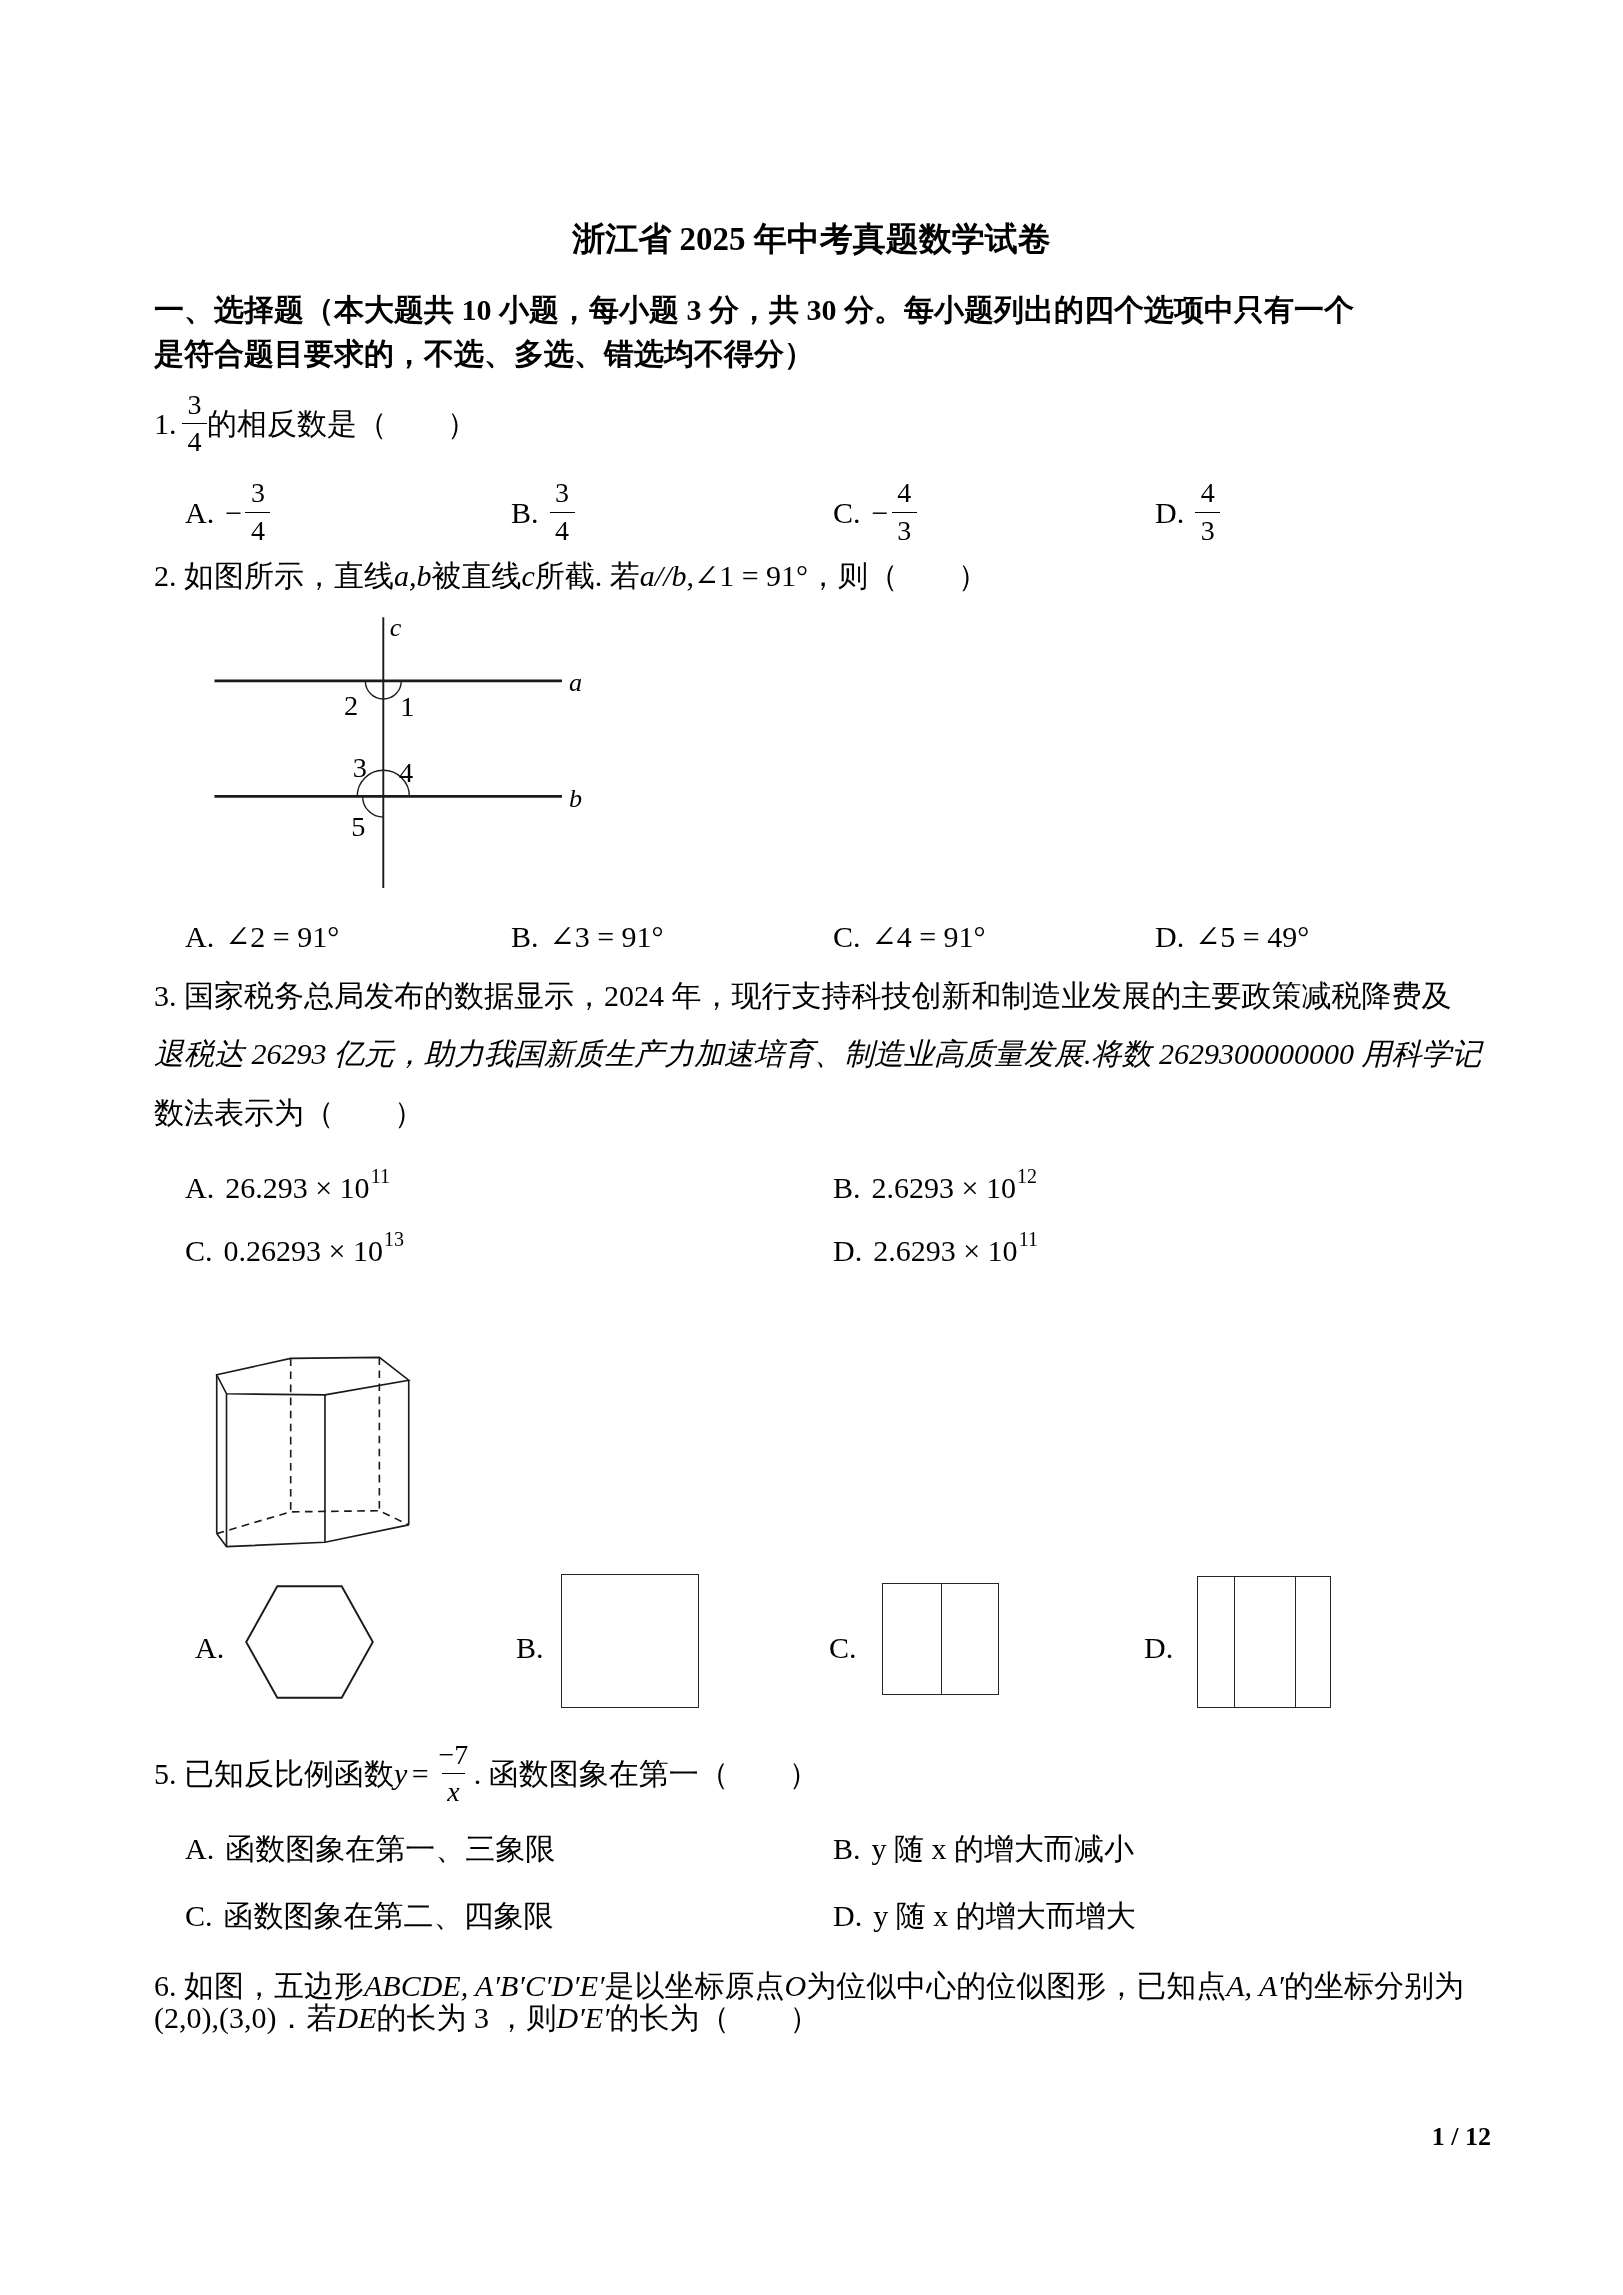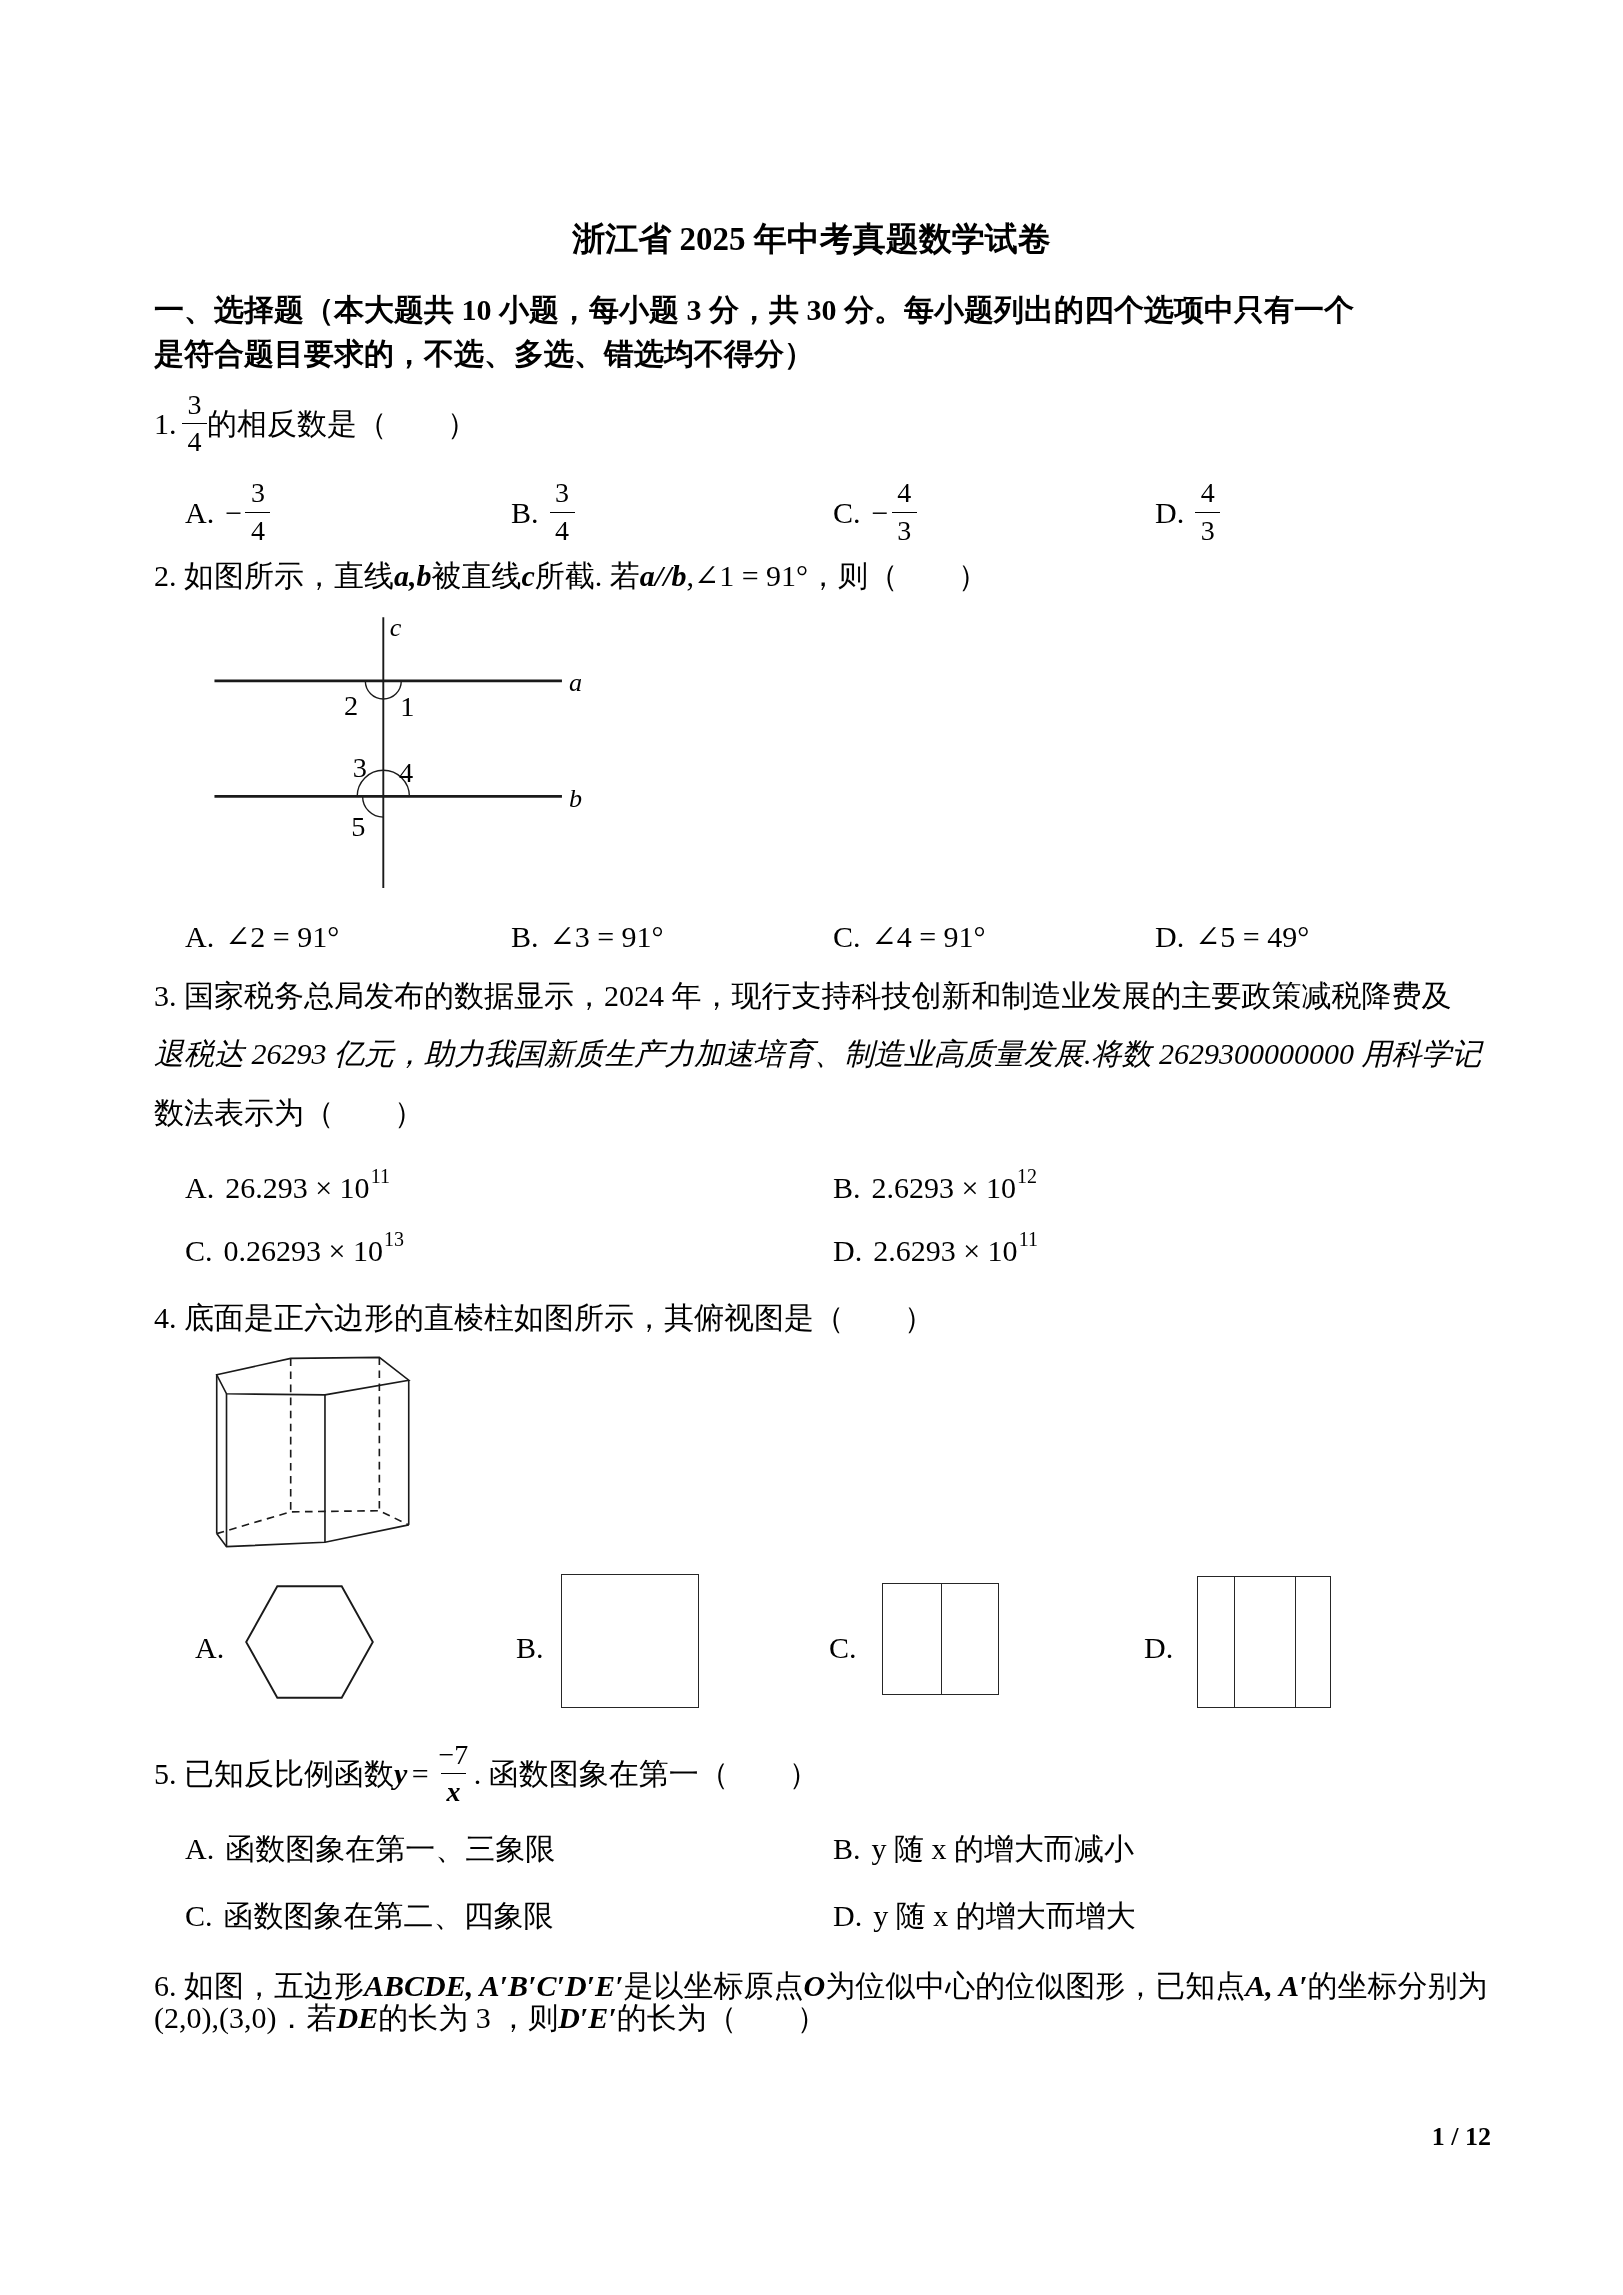--- a/index.html
+++ b/index.html
@@ -1,21 +1,21 @@
 <!DOCTYPE html>
 <html style="font-size:8.7px"><head>
 <meta charset="utf-8">
 <style>
   html,body{margin:0;padding:0;background:#ffffff;}
   .page{position:relative;width:1623px;height:2295px;background:#fff;overflow:hidden;
         font-family:"Liberation Serif","DejaVu Serif",serif;color:#000;}
   .abs{position:absolute;white-space:nowrap;}
   .t{font-size:30px;line-height:1.3;}
   .bold{font-weight:700;}
-  .it{font-style:italic;font-weight:bold;}
+  .it{font-style:italic;}
   .title{font-size:33px;font-weight:700;width:100%;text-align:center;}
   .row{display:flex;align-items:center;}
   .opt-label{margin-right:11px;}
   .sign{margin-right:3.3px;}
   .frac{display:inline-flex;flex-direction:column;align-items:center;line-height:1.3;
         font-size:28px;text-align:center;}
   .fnum,.fden{padding:0 5.5px;}
   .fden{border-top:1.9px solid #000;}
   .exp{font-size:20px;position:relative;top:-12px;margin-left:1.1px;}
   .shape{position:absolute;border:1.6px solid #262626;background:#fff;display:flex;box-sizing:border-box;}
@@ -131,21 +131,20 @@
     <span class="opt-label">C.</span>
       <span>0.26293 × 10</span>
       <span class="exp">13</span>
   </div>
   <div class="abs t row" style="top:1231px;left:833px;">
     <span class="opt-label">D.</span>
       <span>2.6293 × 10</span>
       <span class="exp">11</span>
   </div>
 
-  <div class="abs t" style="top:1298px;left:154px;">4. 底面是正六边形的直棱柱如图所示，其俯视图是（　　）</div>
 
   <svg style="left:214px;top:1354px;" width="198" height="196" viewBox="0 0 364 360">
     <path class="figline" d="M5,38 L141,8 L304,6 L358,48 L204,75 L23,73 Z" stroke-width="3"></path>
     <line class="figline" x1="5" y1="38" x2="5" y2="330" stroke-width="3"></line>
     <line class="figline" x1="23" y1="73" x2="23" y2="354" stroke-width="3"></line>
     <line class="figline" x1="204" y1="75" x2="204" y2="346" stroke-width="3"></line>
     <line class="figline" x1="358" y1="48" x2="358" y2="314" stroke-width="3"></line>
     <line class="figline" x1="141" y1="8" x2="141" y2="290" stroke-width="3" stroke-dasharray="14 10"></line>
     <line class="figline" x1="304" y1="6" x2="304" y2="288" stroke-width="3" stroke-dasharray="14 10"></line>
     <path class="figline" d="M5,330 L23,354 L204,346 L358,314" stroke-width="3"></path>

